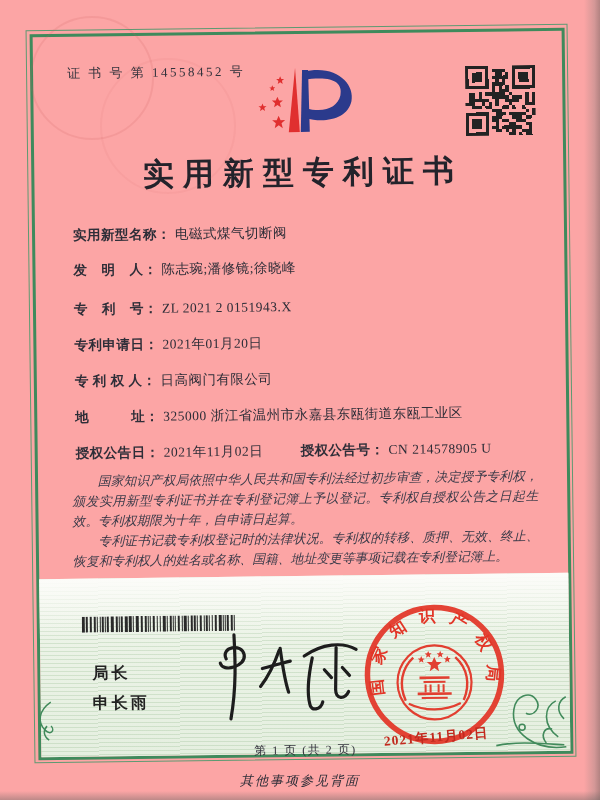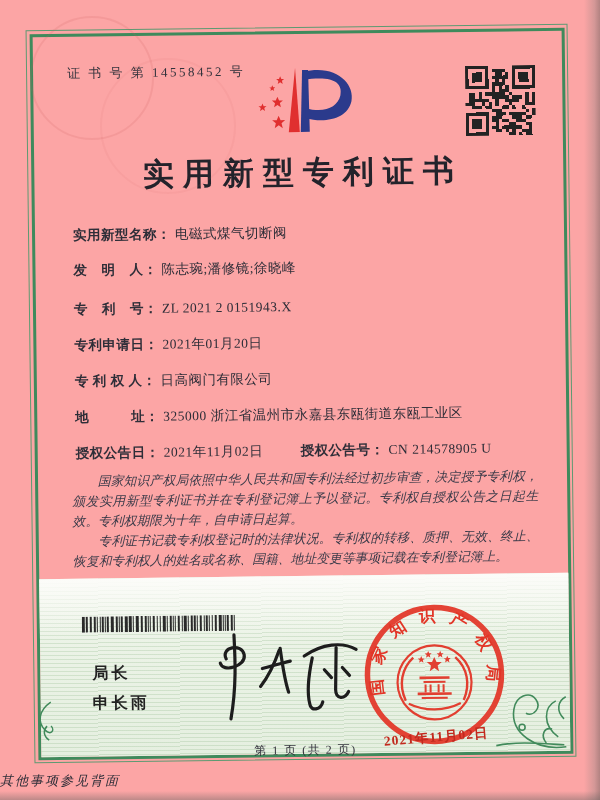--- a/index.html
+++ b/index.html
@@ -38,21 +38,21 @@
   .paras p{margin:0;text-indent:2em;}
   .barcode{position:absolute;left:48px;top:586px;width:155px;height:16px;}
   .signer{position:absolute;left:58px;top:628px;font-size:16px;letter-spacing:3px;line-height:1.85;
           color:#222;font-weight:600;z-index:12;}
   .sig{position:absolute;left:150px;top:600px;width:190px;height:95px;z-index:12;}
   .seal{position:absolute;left:320px;top:568px;width:160px;height:160px;z-index:11;}
   .seal-date{position:absolute;left:301px;top:702px;width:200px;text-align:center;z-index:13;
              color:#c22a1e;font-weight:700;font-size:13.5px;letter-spacing:1px;transform:rotate(-4deg);}
   .page-no{position:absolute;left:0;right:0;top:714px;text-align:center;font-size:12px;
            letter-spacing:1.5px;color:#33333c;}
-  .back-note{position:absolute;left:0;right:0;top:772px;text-align:left;font-size:13px;
+  .back-note{position:absolute;left:0;right:0;top:772px;text-align:center;font-size:13px;
              font-style:italic;letter-spacing:2px;color:#2e2e38;z-index:20;}
   .fl-br{position:absolute;right:5px;bottom:5px;width:84px;height:84px;z-index:9;}
   .fl-bl{position:absolute;left:-4px;bottom:16px;width:26px;height:46px;z-index:9;}
 </style>
 </head>
 <body>
 
 <div class="page">
 
   <div class="wm wm1"></div>

